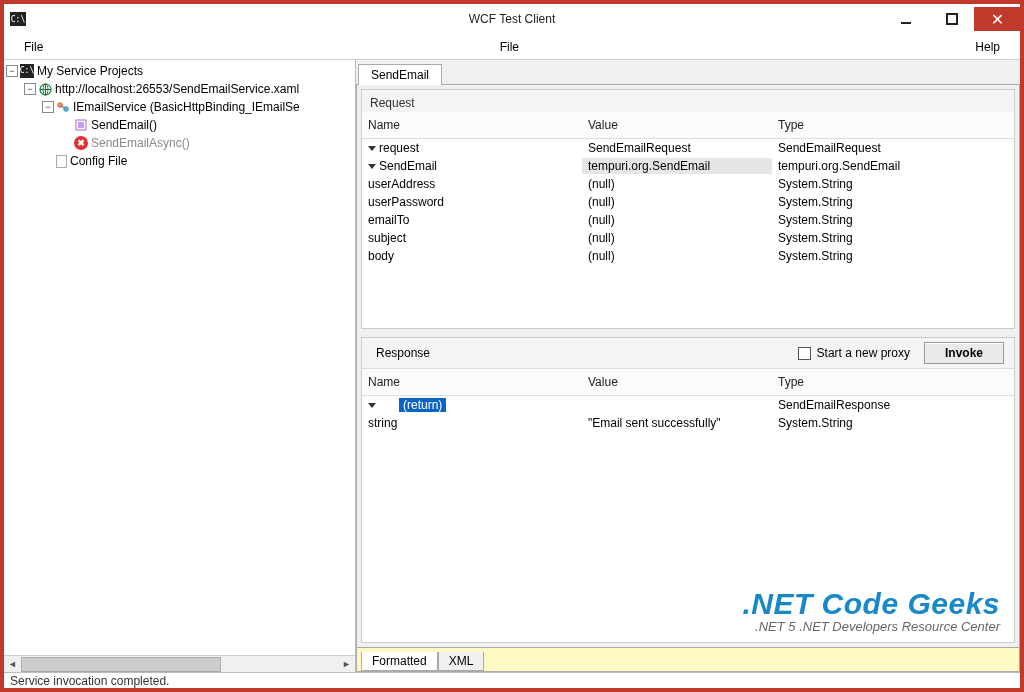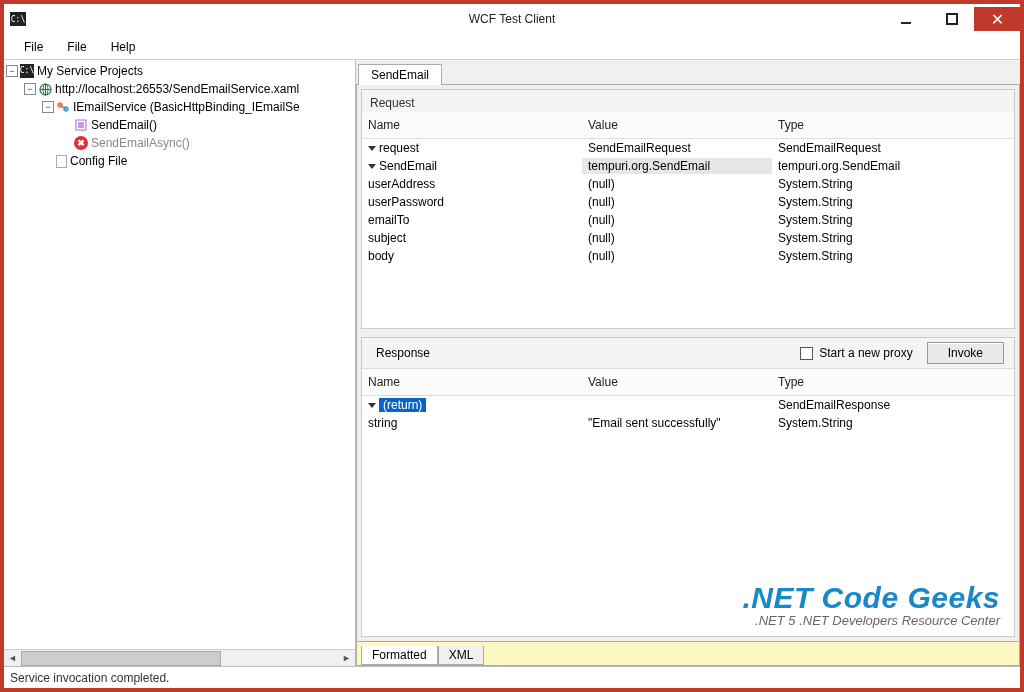--- a/index.html
+++ b/index.html
@@ -5,21 +5,21 @@
   * { box-sizing: border-box; margin: 0; padding: 0; }
   body { font-family: "Segoe UI", Tahoma, sans-serif; font-size: 12px; background: #fff; width: 1024px; height: 692px; overflow: hidden; position: relative; }
   .window { width: 1024px; height: 692px; border: 4px solid #c0392b; background: #fff; display: flex; flex-direction: column; }
   .titlebar { height: 30px; background: #fff; display: flex; align-items: center; position: relative; }
   .titlebar-icon { width: 16px; height: 14px; background: #222; margin-left: 6px; display:flex; align-items:center; justify-content:center; color:#fff; font-size:8px; font-family: monospace;}
   .titlebar-title { position: absolute; left: 50%; transform: translateX(-50%); font-size: 12px; color: #222; }
   .titlebar-buttons { margin-left: auto; display: flex; }
   .titlebar-btn { width: 46px; height: 24px; display: flex; align-items: center; justify-content: center; font-size: 14px; border-left:1px solid transparent; }
   .titlebar-btn.min { font-weight: bold; }
   .titlebar-btn.close { background: #c0392b; color: #fff; font-size:16px; font-weight:400;}
-  .menubar { height: 26px; display: flex; align-items: center; padding: 0 10px; gap: 4px; border-bottom: 1px solid #d0d0d0; }
+  .menubar { height: 26px; display: flex; align-items: center; padding: 0 10px; gap: 4px; border-bottom: 1px solid #d0d0d0; justify-content: space-between; }
   .menubar-item { padding: 4px 10px; font-size: 12px; }
   .content { flex: 1; display: flex; overflow: hidden; }
   .left-pane { width: 352px; border-right: 1px solid #bbb; display:flex; flex-direction:column; background:#fff; position:relative;}
   .tree { padding: 2px 2px; flex:1; overflow:hidden; font-size:12px; line-height:18px;}
   .tree-row { display:flex; align-items:center; height:18px; white-space:nowrap;}
   .tree-toggle { width:12px; height:12px; border:1px solid #888; display:inline-flex; align-items:center; justify-content:center; font-size:9px; line-height:9px; margin-right:2px; background:#fff; color:#333;}
   .tree-icon { width:14px; height:14px; display:inline-flex; align-items:center; justify-content:center; margin-right:3px; font-size:11px;}
   .tree-icon.black-box { background:#222; color:#fff; font-size:8px; font-family:monospace;}
   .tree-icon.method { color:#a6c; font-weight:bold;}
   .tree-icon.error { background:#e03030; color:#fff; border-radius:50%; font-weight:bold; font-size:9px;}
@@ -48,29 +48,29 @@
   .cell-name { width:220px; display:flex; align-items:center;}
   .cell-value { width:190px;}
   .cell-type { flex:1;}
   .tri { display:inline-block; width:0; height:0; border-left:4px solid transparent; border-right:4px solid transparent; margin-right:3px;}
   .tri.open { border-top:5px solid #333; }
   .value-sel { background:#e6e6e6; }
   .response-toolbar { display:flex; align-items:center; justify-content:flex-end; gap:14px; padding:4px 10px; background:#f4f4f4; border-bottom:1px solid #ddd;}
   .response-toolbar .left-lbl { margin-right:auto; padding-left:4px;}
   .chk { width:13px; height:13px; border:1px solid #555; display:inline-block; vertical-align:middle; background:#fff;}
   .chk-label { display:inline-flex; align-items:center; gap:6px; font-size:12px;}
-  .invoke-btn { background:#eaeaea; border:1px solid #999; padding:3px 20px; font-size:12px; box-shadow: inset 0 1px 0 #fff;}
-  .return-sel { background:#0a64c8; color:#fff; padding:0 4px; display:inline-block;}
+  .invoke-btn { background:#eaeaea; border:1px solid #999; padding:3px 20px; font-size:12px; box-shadow: inset 0 1px 0 #fff; font-weight: bold;}
+  .return-sel { background:#0a64c8; color:#fff; padding:0 4px; display:inline-block;margin-left:20px;}
   .watermark { position:absolute; right:14px; bottom:8px; text-align:right; pointer-events:none;}
   .watermark .big { font-size:30px; font-weight:bold; color:#1888c8; letter-spacing:0.5px; font-style:italic;}
   .watermark .small { font-size:13px; color:#666; font-style:italic; margin-top:-2px;}
   .bottom-tabs-wrap { height:24px; background:#fef9c3; border-top:1px solid #aaa; display:flex; align-items:flex-end; padding-left:4px;}
   .bottom-tab { border:1px solid #aaa; padding:2px 10px; font-size:12px; background:#fff; border-top:none;}
   .bottom-tab.inactive { background:#f0f0f0;}
-  .statusbar { height:22px; border-top:1px solid #bbb; display:flex; align-items:center; padding:0 6px; font-size:12px; color:#333; background:#fff;}
+  .statusbar { height:16px; border-top:1px solid #bbb; display:flex; align-items:center; padding:0 6px; font-size:12px; color:#333; background:#fff;}
   .indent-1 { width:18px; display:inline-block;}
   .indent-2 { width:36px; display:inline-block;}
   .indent-3 { width:54px; display:inline-block;}
   .name-indent-1 { padding-left:4px;}
   .name-indent-2 { padding-left:26px;}
   .name-indent-3 { padding-left:56px;}
   svg { display:block;}
 </style>
 </head>
 <body>

